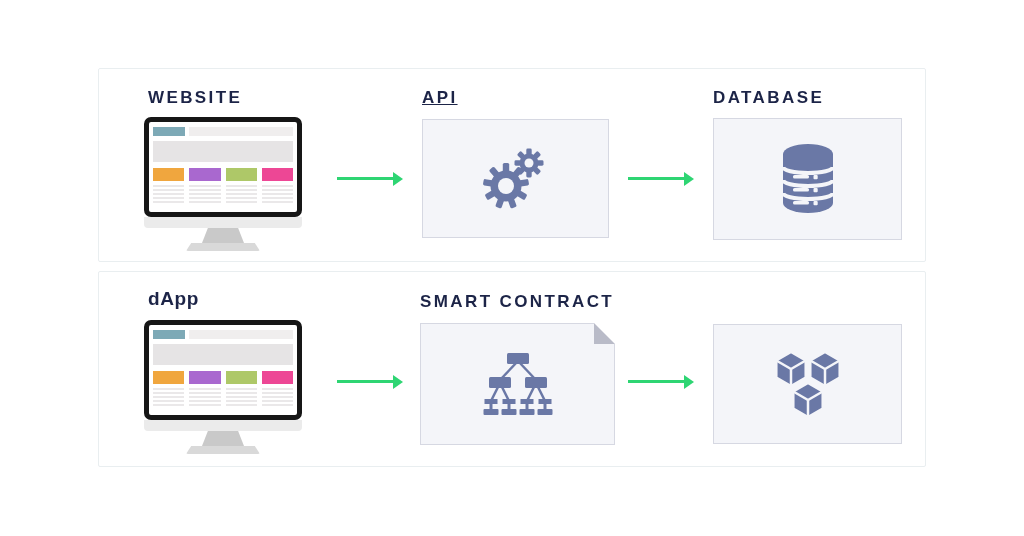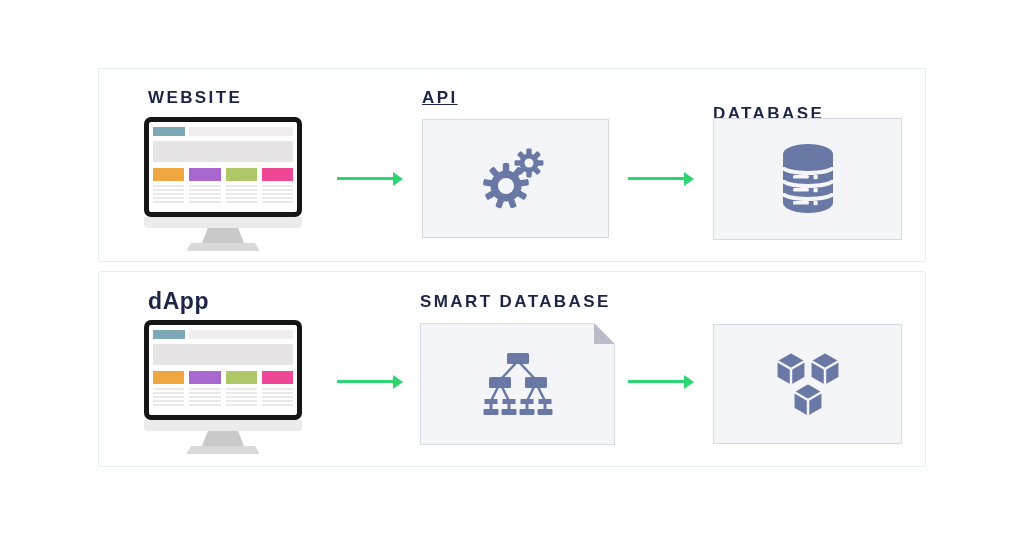--- a/index.html
+++ b/index.html
@@ -11,21 +11,21 @@
     position:absolute; left:98px; width:826px; background:#ffffff;
     border:1px solid #e9eef0; border-radius:2px;
   }
   .panel-1 { top:68px;  height:192px; }
   .panel-2 { top:271px; height:194px; }
 
   .lbl {
     position:absolute; color:#1c2447; font-weight:bold;
     font-size:17px; letter-spacing:2.4px; white-space:nowrap;
   }
-  .lbl-dapp { font-size:23px; letter-spacing:0.6px; }
+  .lbl-dapp { font-size:19px; letter-spacing:0.6px; }
 
   
   .monitor { position:absolute; width:158px; display:flex; flex-direction:column; align-items:center; }
   .m-frame {
     width:158px; height:100px; box-sizing:border-box; background:#ffffff;
     border:5px solid #161616; border-radius:7px; padding:5px 4px 3px 4px;
   }
   .m-row-top { display:flex; gap:4px; height:9px; margin-bottom:5px; }
   .m-logo   { width:32px; background:#7da9b6; }
   .m-navbar { flex:1; background:#f0eeee; }
@@ -67,21 +67,21 @@
 </style>
 </head>
 <body>
 
 <div class="stage">
 
   <div class="panel panel-1"></div>
 
   <div class="lbl" style="left:148px; top:88px;">WEBSITE</div>
   <div class="lbl" style="left:422px; top:88px;text-decoration:underline;">API</div>
-  <div class="lbl" style="left:713px; top:104px;text-align:center;">DATABASE</div>
+  <div class="lbl" style="left:713px; top:88px;text-align:center;">DATABASE</div>
 
   <div class="monitor" style="left:144px; top:117px;">
     <div class="m-frame">
       <div class="m-row-top">
         <span class="m-logo"></span>
         <span class="m-navbar"></span>
       </div>
       <div class="m-banner"></div>
       <div class="m-cols">
         <div class="m-col">
@@ -178,21 +178,21 @@
           <rect x="33.5" y="45" width="4.2" height="4.2" rx="1"></rect>
         <rect x="13" y="58" width="16" height="3.6" rx="1.6"></rect>
           <rect x="33.5" y="58" width="4.2" height="4.2" rx="1"></rect>
       </g>
     </svg>
   </div>
 
   <div class="panel panel-2"></div>
 
   <div class="lbl lbl-dapp" style="left:148px; top:288px;">dApp</div>
-  <div class="lbl" style="left:420px; top:292px;">SMART DATABASE</div>
+  <div class="lbl" style="left:420px; top:292px;">SMART CONTRACT</div>
 
   <div class="monitor" style="left:144px; top:320px;">
     <div class="m-frame">
       <div class="m-row-top">
         <span class="m-logo"></span>
         <span class="m-navbar"></span>
       </div>
       <div class="m-banner"></div>
       <div class="m-cols">
         <div class="m-col">

